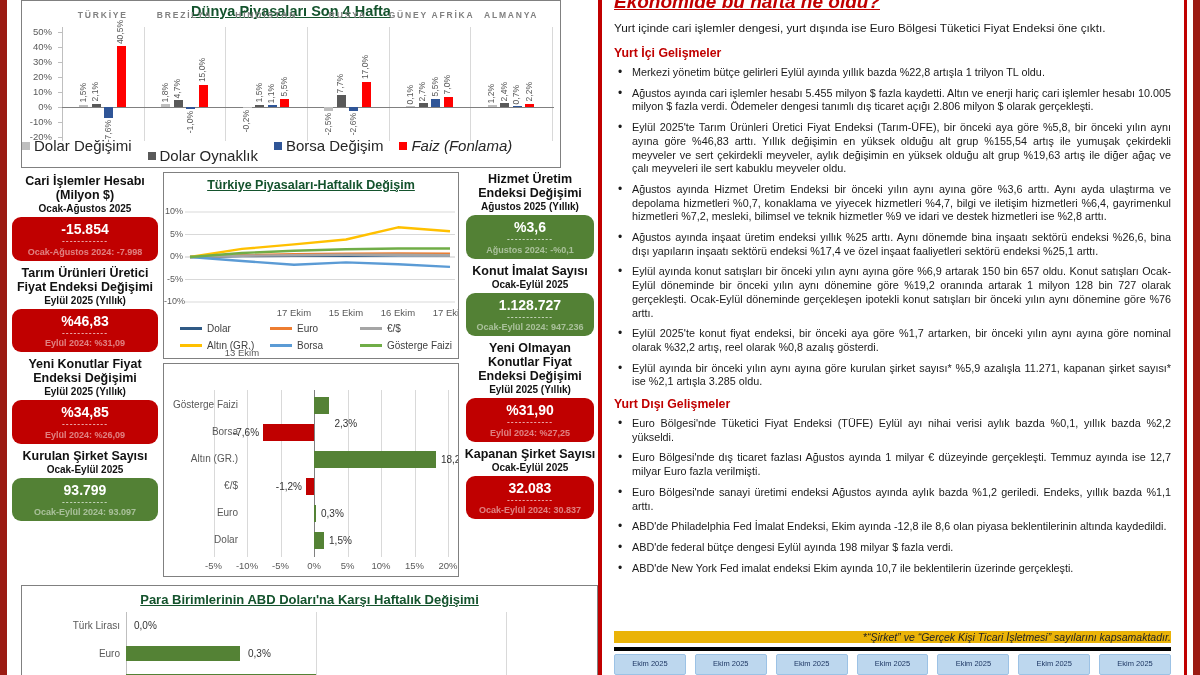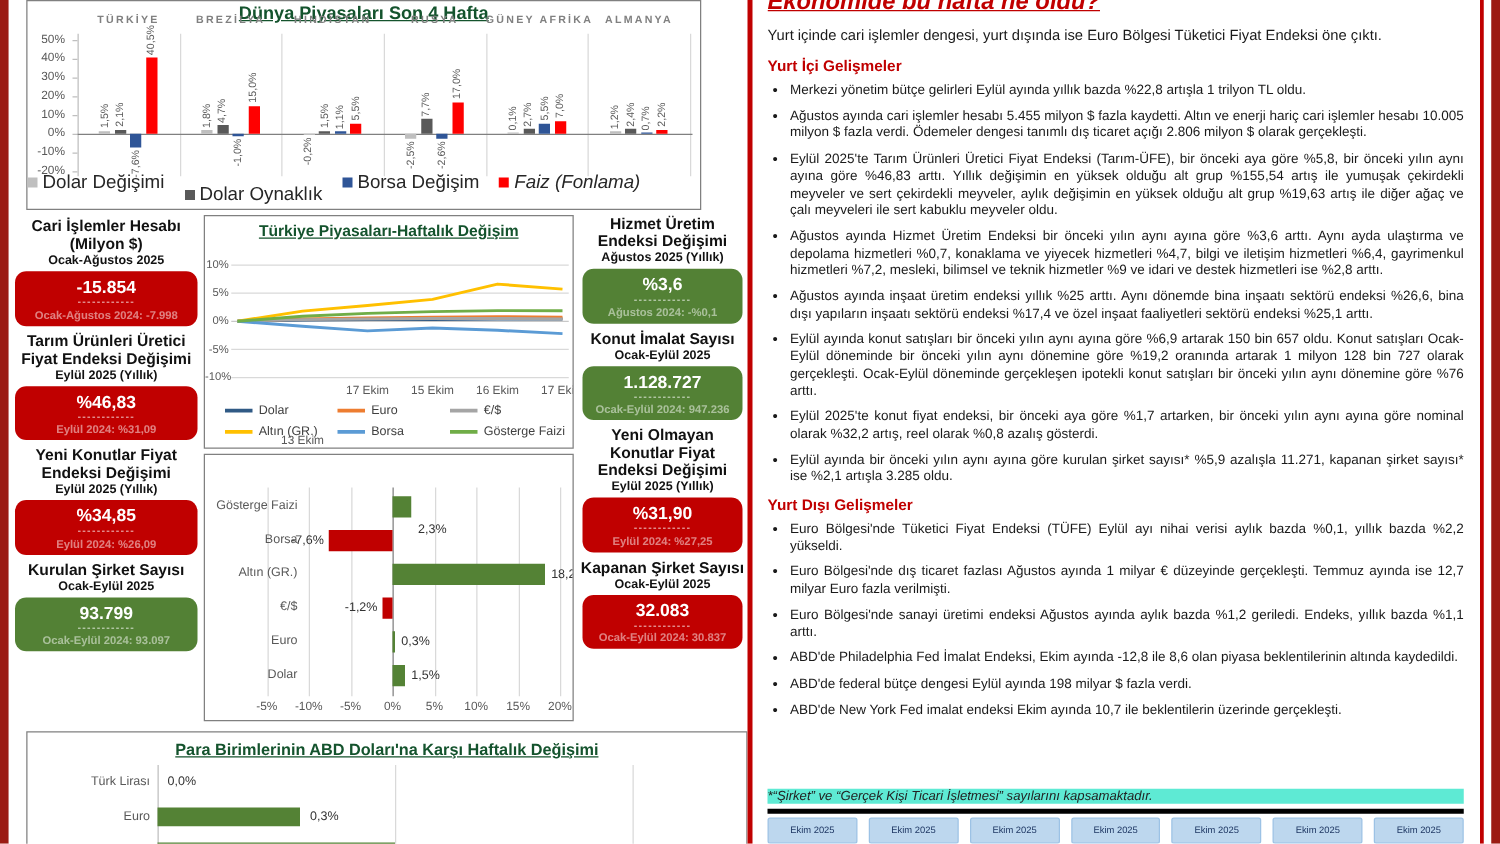--- a/index.html
+++ b/index.html
@@ -38,21 +38,21 @@
   .report-text{position:absolute;left:12px;right:13px;top:0;bottom:46px;overflow:hidden;}
   .report h1{color:#C00000;font-style:italic;font-weight:bold;font-size:19px;
              text-decoration:underline;margin:-9px 0 8px;}
   .report .intro{font-size:11.8px;margin:0 0 11px;}
   .report h2{color:#C00000;font-size:12.3px;font-weight:bold;margin:8px 0 6px;}
   .report ul{list-style:none;margin:0;padding:0;}
   .report li{position:relative;padding-left:18px;font-size:10.8px;line-height:1.27;
              margin-bottom:7px;text-align:justify;}
   .report li::before{content:"\2022";position:absolute;left:4px;top:-1px;font-size:12px;}
   .footnote{position:absolute;left:12px;right:13px;bottom:32px;font-style:italic;
-            font-size:10.5px;background:#5eead4;color:#222;}
+            font-size:10.5px;background:#eab308;color:#222;text-align:right;}
   .divider{position:absolute;left:12px;right:13px;bottom:24px;height:4px;background:#000;}
   .calrow{position:absolute;left:12px;right:13px;bottom:0;height:21px;display:flex;gap:9px;}
   .calbox{flex:1;background:#BDD7EE;border:1px solid #9CC2E5;border-radius:2px;
           font-size:7.5px;color:#1F3864;text-align:center;padding-top:4px;box-sizing:border-box;}
   .vlab{position:absolute;writing-mode:vertical-rl;transform:rotate(180deg);
         font-size:8.5px;color:#595959;white-space:nowrap;}
 </style>
 </head>
 <body>
 

